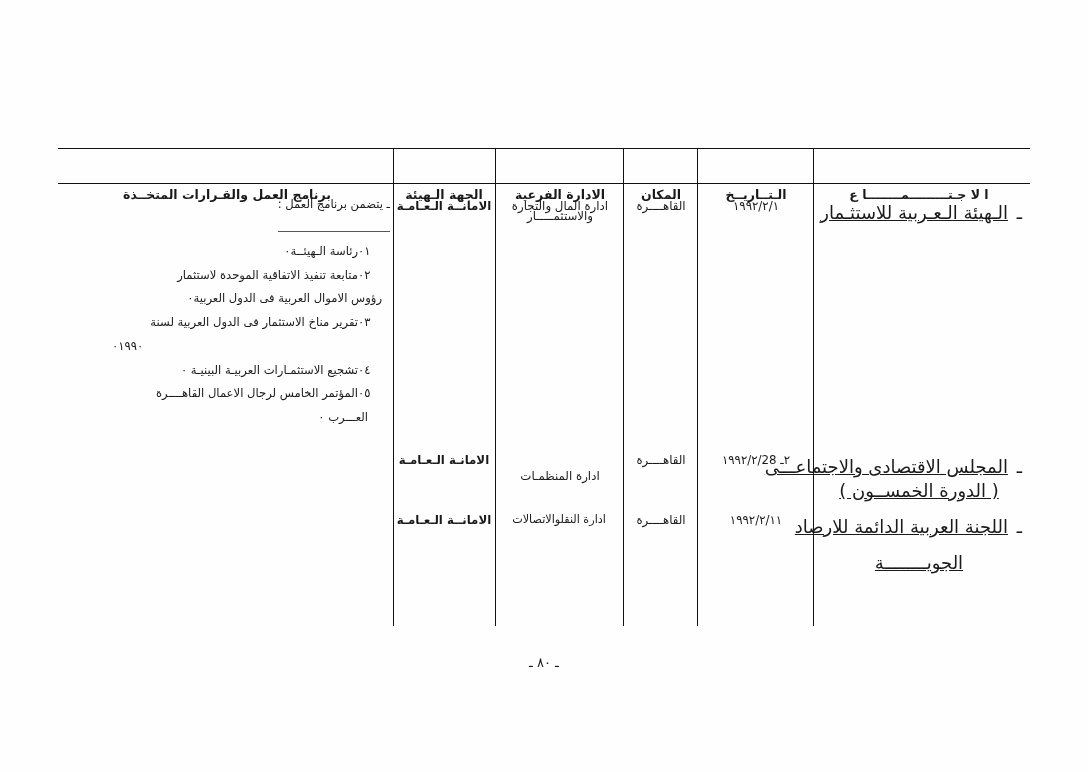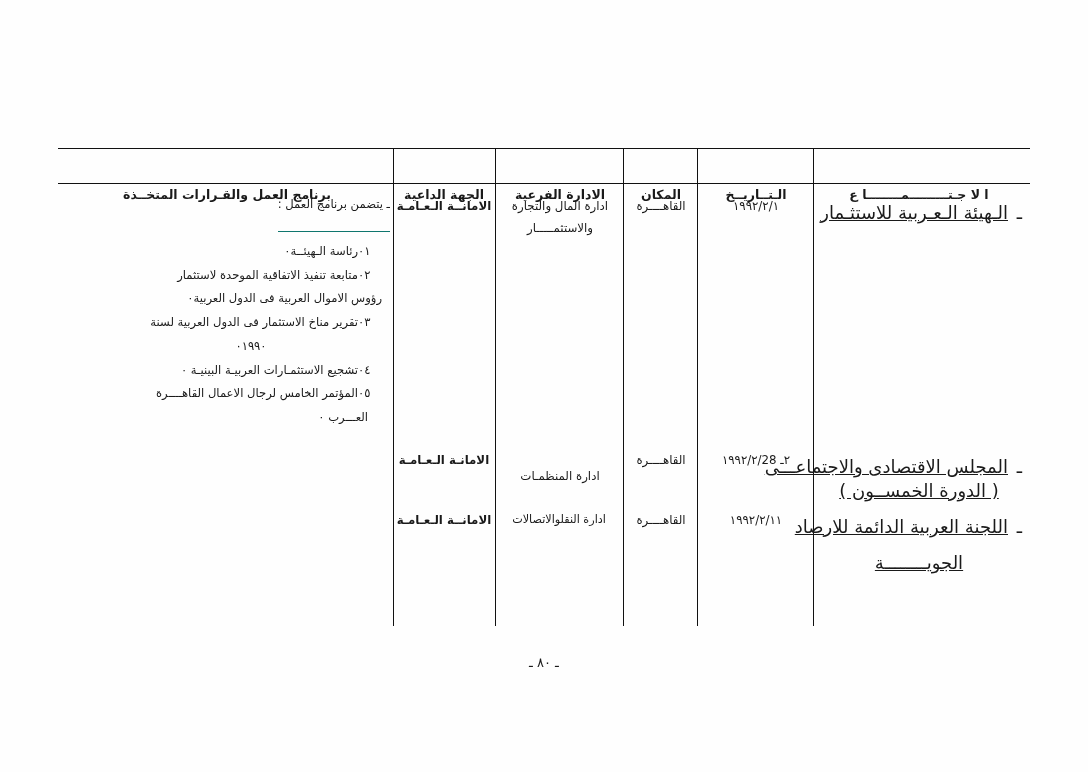--- a/index.html
+++ b/index.html
@@ -130,47 +130,47 @@
     <div class="col-sep" style="right:216px"></div>
     <div class="col-sep" style="right:332px"></div>
     <div class="col-sep" style="right:406px"></div>
     <div class="col-sep" style="right:534px"></div>
     <div class="col-sep" style="right:636px"></div>
 
     <div class="hdr" style="right:8px;width:206px">ا لا جـتـــــــــمــــــــا ع</div>
     <div class="hdr" style="right:218px;width:112px">الـتــاريــخ</div>
     <div class="hdr" style="right:334px;width:70px">المكان</div>
     <div class="hdr" style="right:408px;width:124px">الادارة الفرعية</div>
-    <div class="hdr" style="right:538px;width:96px">الجهة الداعية</div>
+    <div class="hdr" style="right:538px;width:96px">الجهة الـهيئة</div>
     <div class="hdr" style="right:640px;width:326px">برنامج العمل والقـرارات المتخــذة</div>
 
     <div class="meet" style="top:46px;right:8px;width:206px">
       <span class="dash">ـ</span><span>الـهيئة الـعـربية للاستثـمار</span>
     </div>
     <div class="cell" style="top:46px;right:218px;width:112px">١٩٩٢/٢/١</div>
     <div class="cell" style="top:46px;right:334px;width:70px">القاهــــرة</div>
     <div class="cell" style="top:46px;right:408px;width:124px">ادارة المال والتجارة</div>
-    <div class="cell" style="top:68px;right:408px;width:124px">والاستثمـــــار</div>
+    <div class="cell" style="top:56px;right:408px;width:124px">والاستثمـــــار</div>
     <div class="cell bold-blur" style="top:46px;right:538px;width:96px">الامانــة الـعـامـة</div>
 
     <div class="prog" style="top:44px;right:640px;width:326px">
       <div class="line" style="margin-bottom:8px;">
         <span class="underline-head">ـ يتضمن برنامج العمل :</span>
       </div>
       <div class="line">
         <span class="num">٠١</span><span>رئاسة الـهيئــة٠</span>
       </div>
       <div class="line">
         <span class="num">٠٢</span><span>متابعة تنفيذ الاتفاقية الموحدة لاستثمار</span>
       </div>
       <div class="line" style="padding-right:8px">رؤوس الاموال العربية فى الدول العربية٠</div>
       <div class="line">
         <span class="num">٠٣</span><span>تقرير مناخ الاستثمار فى الدول العربية لسنة</span>
       </div>
-      <div class="line" style="text-align:center;padding-left:48px">٠١٩٩٠</div>
+      <div class="line" style="text-align:left;padding-left:48px">٠١٩٩٠</div>
       <div class="line">
         <span class="num">٠٤</span><span>تشجيع الاستثمـارات العربيـة البينيـة ٠</span>
       </div>
       <div class="line">
         <span class="num">٠٥</span><span>المؤتمر الخامس لرجال الاعمال القاهــــرة</span>
       </div>
       <div class="line" style="padding-right:22px">العـــرب ٠</div>
     </div>
 
     <div class="meet" style="top:300px;right:8px;width:206px">

